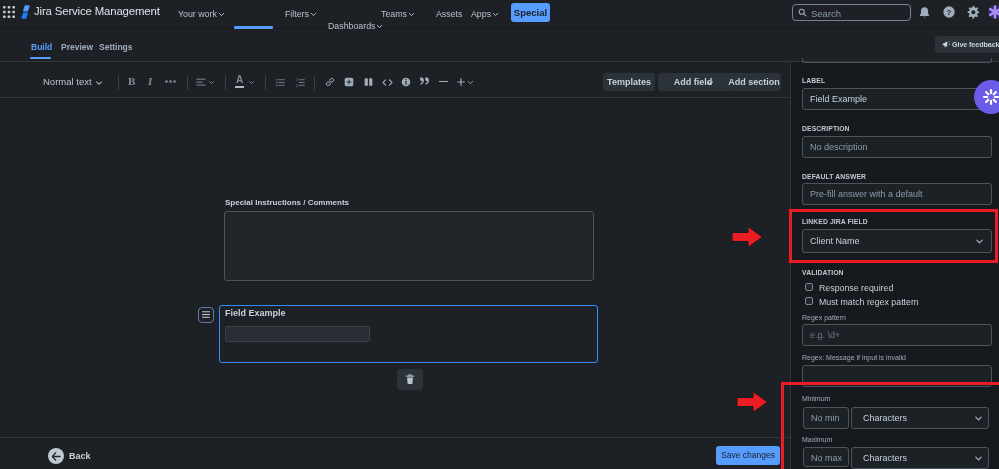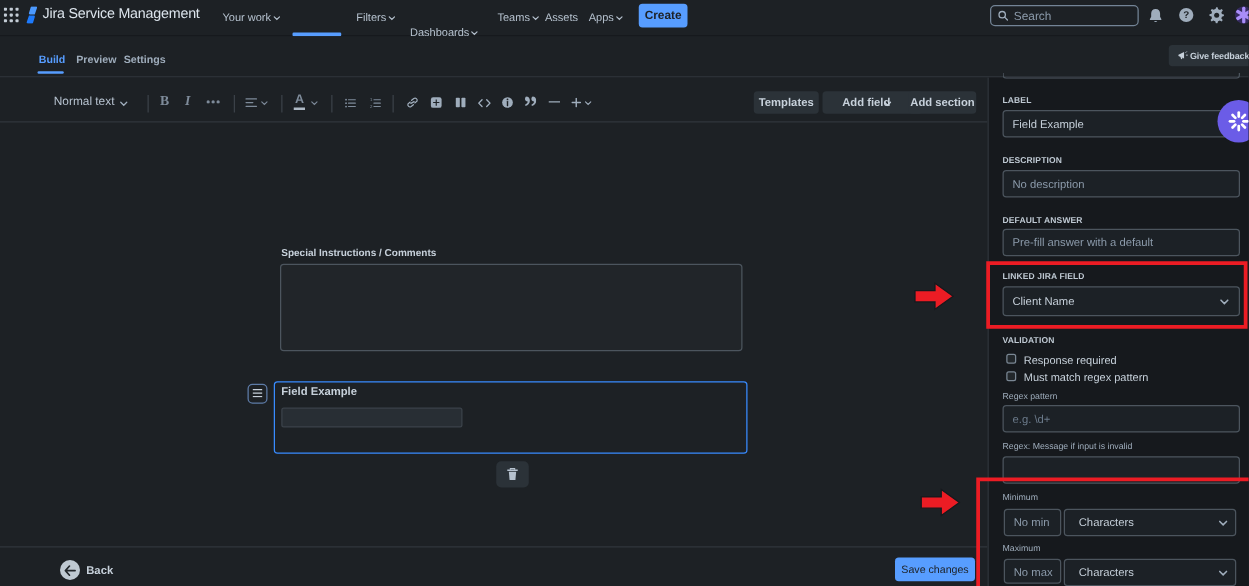--- a/index.html
+++ b/index.html
@@ -53,30 +53,30 @@
       </svg></div>
   <div class="abs" style="left:234px;top:26px;width:39px;height:3px;background:#579DFF;border-radius:1px;"></div>
   <div class="abs nav-item" style="left:285px;top:9px;">Filters
     <svg class="chev" viewBox="0 0 10 10">
         <path d="M2 3.5 L5 6.5 L8 3.5" stroke="#B6C2CF" stroke-width="1.4" fill="none" stroke-linecap="round"></path>
       </svg></div>
   <div class="abs nav-item" style="left:328px;top:9px;margin-top:12px;">Dashboards
     <svg class="chev" viewBox="0 0 10 10">
         <path d="M2 3.5 L5 6.5 L8 3.5" stroke="#B6C2CF" stroke-width="1.4" fill="none" stroke-linecap="round"></path>
       </svg></div>
-  <div class="abs nav-item" style="left:398px;top:9px;">Teams
+  <div class="abs nav-item" style="left:381px;top:9px;">Teams
     <svg class="chev" viewBox="0 0 10 10">
         <path d="M2 3.5 L5 6.5 L8 3.5" stroke="#B6C2CF" stroke-width="1.4" fill="none" stroke-linecap="round"></path>
       </svg></div>
   <div class="abs nav-item" style="left:436px;top:9px;">Assets</div>
   <div class="abs nav-item" style="left:471px;top:9px;">Apps
     <svg class="chev" viewBox="0 0 10 10">
         <path d="M2 3.5 L5 6.5 L8 3.5" stroke="#B6C2CF" stroke-width="1.4" fill="none" stroke-linecap="round"></path>
       </svg></div>
-  <div class="abs" style="left:511px;top:3px;width:39px;height:19px;background:#579DFF;border-radius:3px;color:#1D2125;font-size:9.5px;font-weight:600;text-align:center;line-height:19px;">Create</div>
+  <div class="abs" style="left:511px;top:3px;width:39px;height:19px;background:#579DFF;border-radius:3px;color:#1D2125;font-size:9.5px;font-weight:600;text-align:center;line-height:19px;">Special</div>
 
   <div class="abs" style="left:792px;top:4px;width:119px;height:17px;border:1px solid #738496;border-radius:4px;background:#1D2125;"></div>
   <svg class="abs" style="left:798px;top:8px;" width="9" height="9" viewBox="0 0 12 12">
       <circle cx="5" cy="5" r="3.4" stroke="#9FADBC" stroke-width="1.4" fill="none"></circle>
       <path d="M7.6 7.6 L10.6 10.6" stroke="#9FADBC" stroke-width="1.4" stroke-linecap="round"></path>
     </svg>
   <div class="abs" style="left:811px;top:7.5px;color:#8C9BAB;font-size:9.5px;">Search</div>
 
   <svg class="abs" style="left:918px;top:6px;" width="13" height="13" viewBox="0 0 16 16">
     <path d="M8 1.5 C5.2 1.5 3.6 3.6 3.6 6 L3.6 9.2 L2.4 11.2 C2.1 11.7 2.4 12.2 3 12.2 L13 12.2 C13.6 12.2 13.9 11.7 13.6 11.2 L12.4 9.2 L12.4 6 C12.4 3.6 10.8 1.5 8 1.5 Z" fill="#9FADBC"></path>

